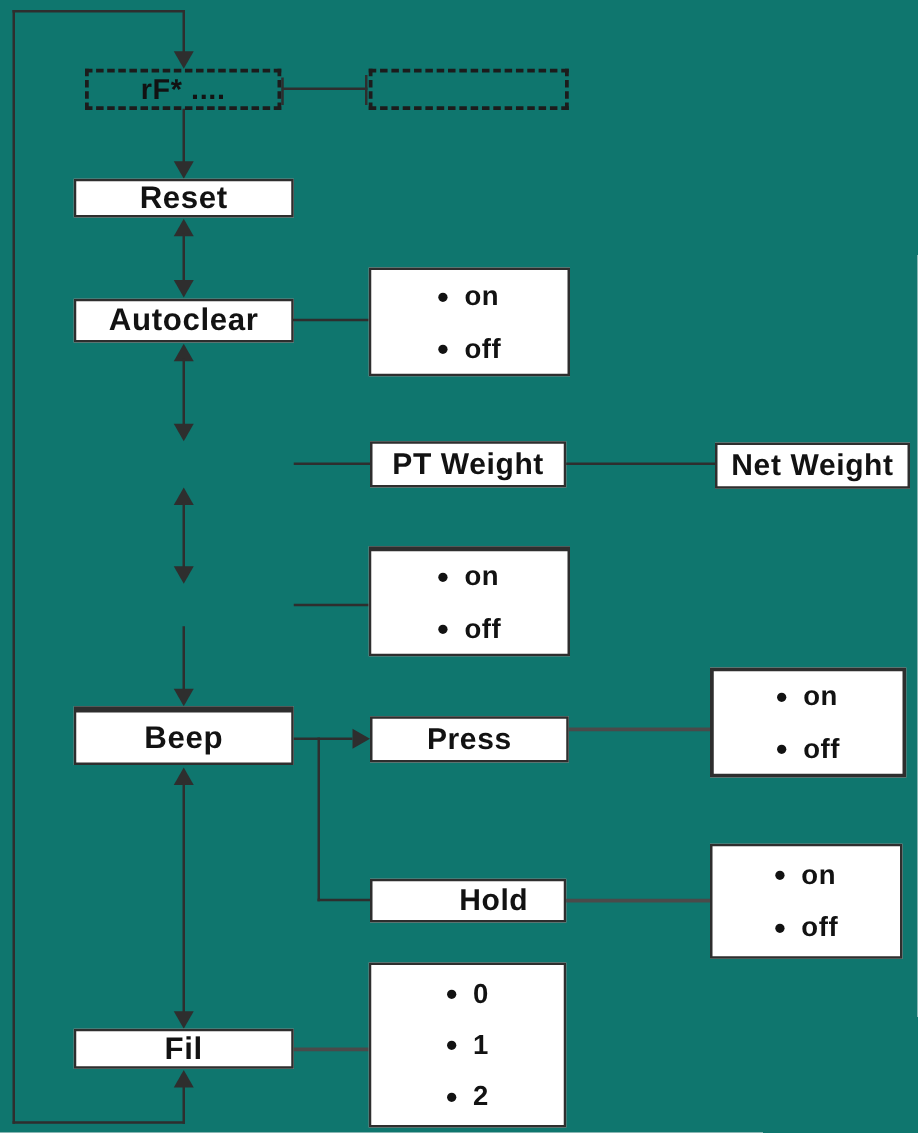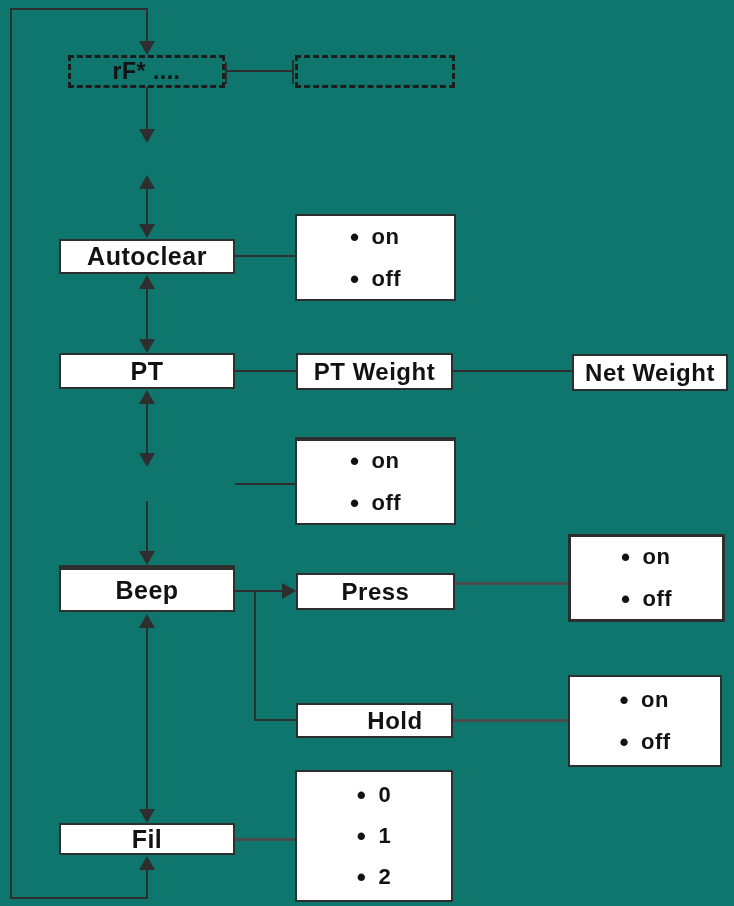--- a/index.html
+++ b/index.html
@@ -85,41 +85,41 @@
   <div class="box dashed" style="left:68px; top:55px; width:157px; height:33px;">
     <span>rF* ....</span>
   </div>
   <div class="vline" style="left:225px; top:62px; width:2px; height:22px;"></div>
   <div class="hline" style="left:226px; top:70px; width:68px; height:2px;"></div>
   <div class="vline" style="left:292px; top:60px; width:2px; height:24px;"></div>
   <div class="box dashed" style="left:295px; top:55px; width:160px; height:33px;">
     <span></span>
   </div>
 
+  <div class="box" style="left:59px; top:143px; width:176px; height:31px;">
+    <span>Reset</span>
+  </div>
 
   <div class="box" style="left:59px; top:239px; width:176px; height:35px;text-align:right;">
     <span>Autoclear</span>
   </div>
   <div class="hline" style="left:234px; top:255px; width:61px; height:2px;"></div>
   <div class="box opts" style="left:295px; top:214px; width:161px; height:87px;">
     <div class="opt-col">
       <div class="opt-row">
         <span class="bullet">•</span>
         <span>on</span>
       </div>
       <div class="opt-row">
         <span class="bullet">•</span>
         <span>off</span>
       </div>
     </div>
   </div>
 
-  <div class="box" style="left:59px; top:353px; width:176px; height:36px;">
-    <span>PT</span>
-  </div>
   <div class="hline" style="left:235px; top:370px; width:61px; height:2px;"></div>
   <div class="box sub" style="left:296px; top:353px; width:157px; height:37px;justify-content:center;">
     <span>PT Weight</span>
   </div>
   <div class="hline" style="left:453px; top:370px; width:119px; height:2px;"></div>
   <div class="box sub" style="left:572px; top:354px; width:156px; height:37px;">
     <span>Net Weight</span>
   </div>
 
   <div class="hline" style="left:235px; top:483px; width:60px; height:2px;"></div>

